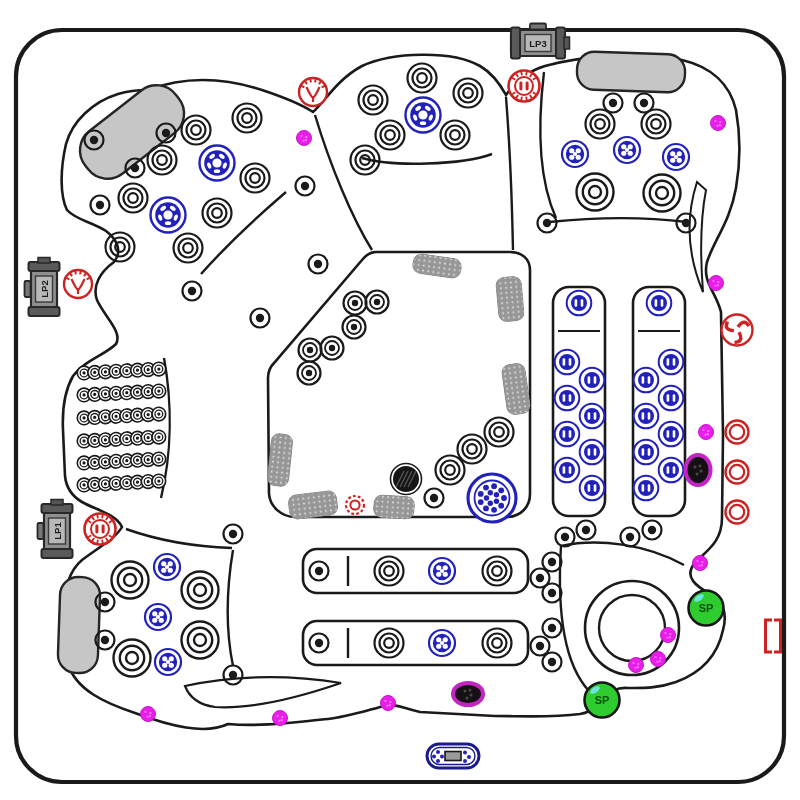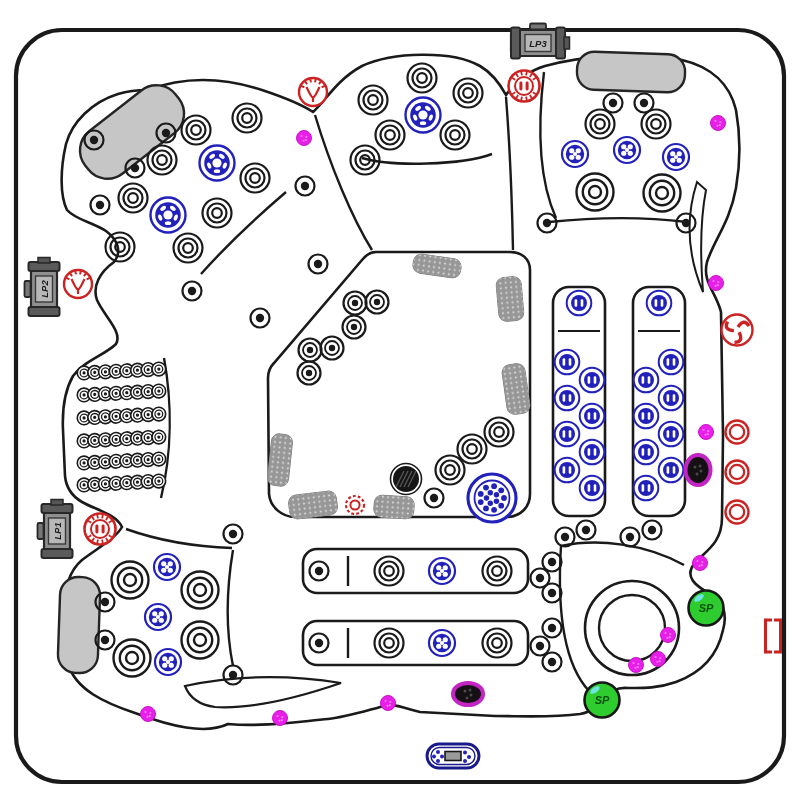--- a/index.html
+++ b/index.html
@@ -1,16 +1,16 @@
 <!DOCTYPE html>
 <html><head>
 <meta charset="utf-8">
 <style>
   html,body{margin:0;padding:0;background:#fff;}
-  #stage{width:788px;height:800px;position:relative;background:#fff;overflow:hidden;font-style:italic;}
+  #stage{width:788px;height:800px;position:relative;background:#fff;overflow:hidden;}
   svg text{font-family:"Liberation Sans", sans-serif;}
   .pump-label{font-size:9.5px;font-weight:bold;fill:#1c1c1c;}
   .sp-label{font-size:11px;font-weight:bold;fill:#04510a;}
 </style>
 </head>
 <body>
 
 <div id="stage">
   <svg id="spa-svg" width="800" height="800" viewBox="0 0 800 800" xmlns="http://www.w3.org/2000/svg">
     <defs>

